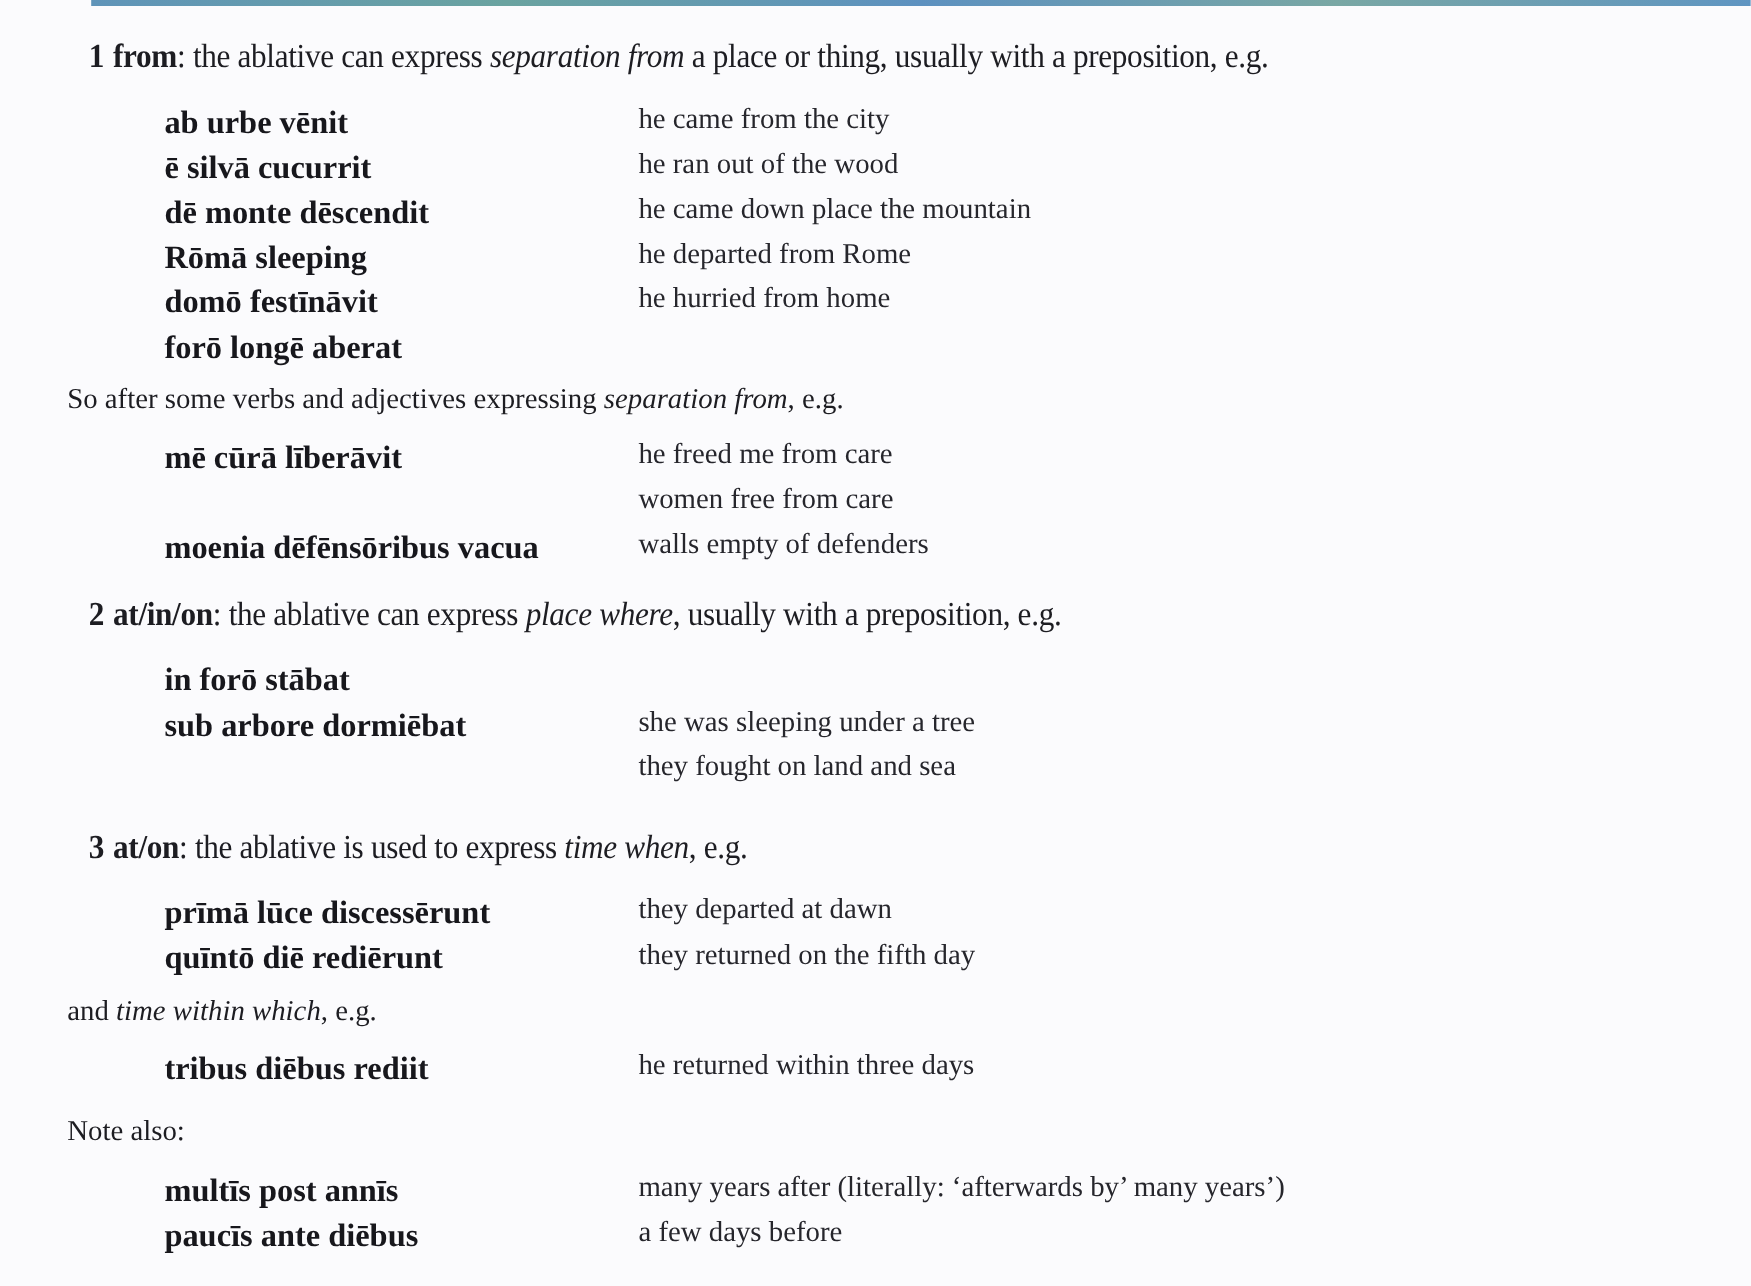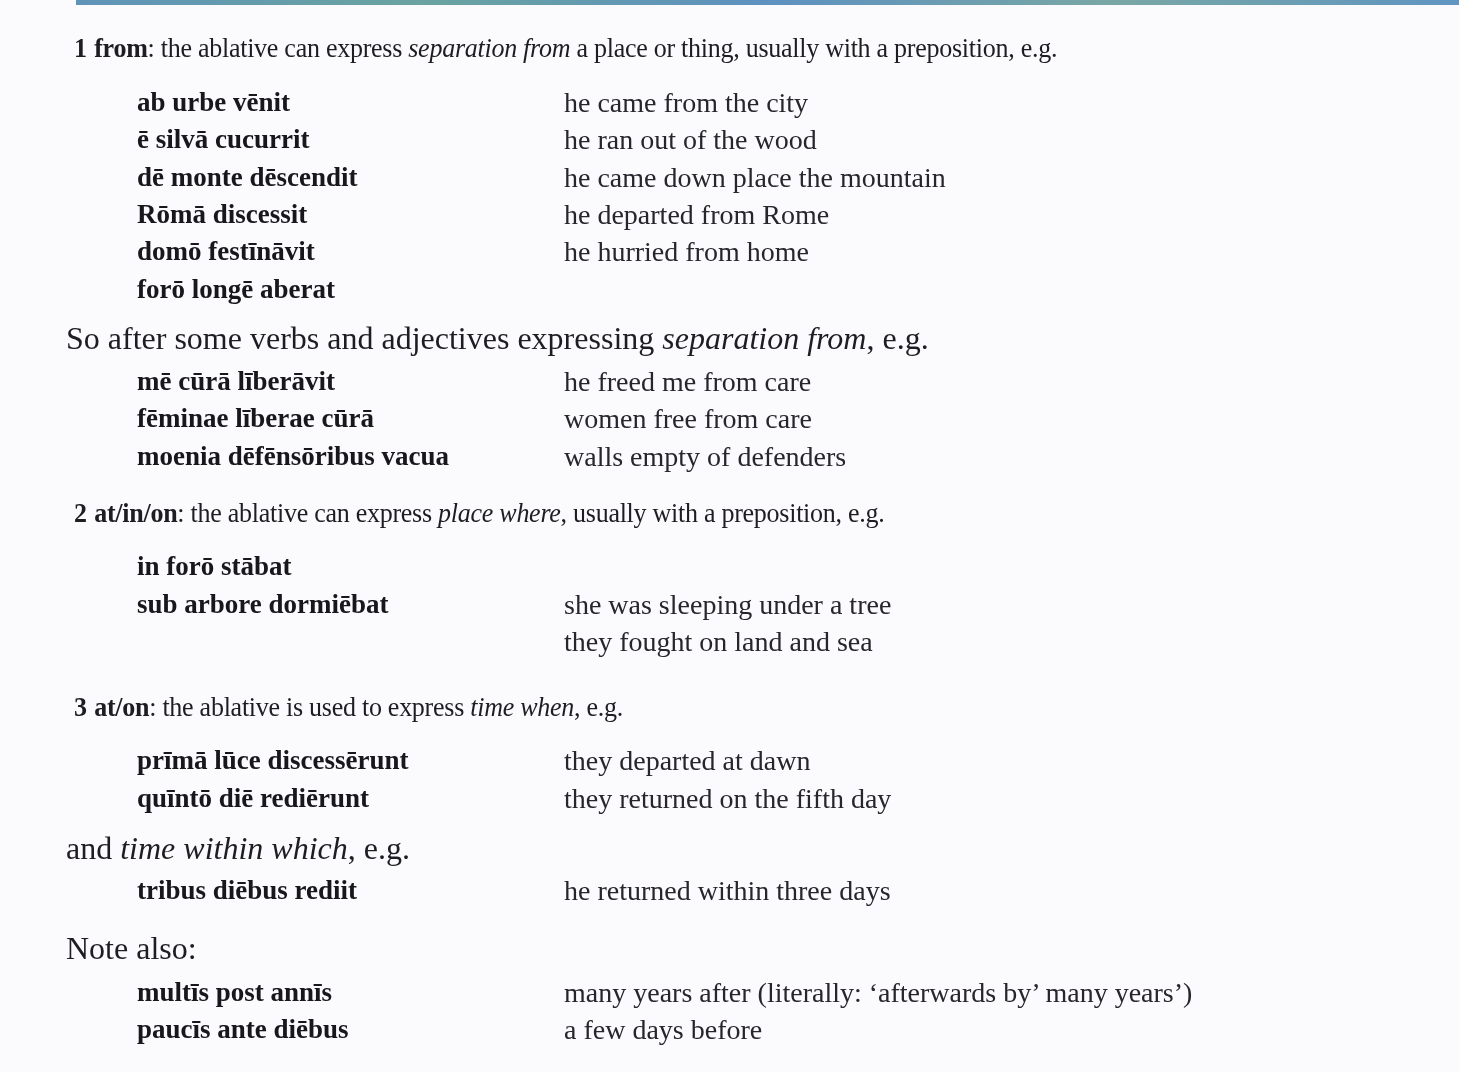--- a/index.html
+++ b/index.html
@@ -11,29 +11,29 @@
     position: absolute; left: 76px; top: 0; width: 1383px; height: 5px;
     background: linear-gradient(90deg, #5f94b9, #6aa3a0, #5d91c0, #79a7a4, #5f95c2);
   }
   .heading {
     position: absolute; left: 74px; font-size: 28px; white-space: nowrap; letter-spacing: -0.3px;
     transform: scaleX(0.93); transform-origin: left;
   }
   .heading .num, .heading .kw { font-weight: bold; }
   .heading .num { margin-right: 8px; }
   .para {
-    position: absolute; left: 66px; font-size: 32px; white-space: nowrap; text-align: right;
+    position: absolute; left: 56px; font-size: 24px; white-space: nowrap; text-align: right;
   }
   .ex-row { position: absolute; left: 0; width: 1459px; height: 37px; }
   .latin {
     position: absolute; left: 137px; font-size: 27px; font-weight: bold; white-space: nowrap;
     color: #17171c;
   }
   .english {
-    position: absolute; left: 564px; font-size: 28px; white-space: nowrap; color: #26262c;
+    position: absolute; left: 532px; font-size: 24px; white-space: nowrap; color: #26262c;
   }
   em { font-style: italic; }
 </style>
 </head>
 <body>
 
 <div class="top-rule"></div>
 
 <div class="heading" style="top:32px">
   <span class="num">1</span><span class="kw">from</span><span>: the ablative can express </span><em>separation from</em><span> a place or thing, usually with a preposition, e.g.</span>
@@ -45,41 +45,40 @@
   </div>
 <div class="ex-row" style="top:124px">
     <span class="latin">ē silvā cucurrit</span>
     <span class="english">he ran out of the wood</span>
   </div>
 <div class="ex-row" style="top:162px">
     <span class="latin">dē monte dēscendit</span>
     <span class="english">he came down place the mountain</span>
   </div>
 <div class="ex-row" style="top:199px">
-    <span class="latin">Rōmā discessit</span>
+    <span class="latin">Rōmā sleeping</span>
     <span class="english">he departed from Rome</span>
   </div>
 <div class="ex-row" style="top:236px">
     <span class="latin">domō festīnāvit</span>
     <span class="english">he hurried from home</span>
   </div>
 <div class="ex-row" style="top:274px">
     <span class="latin">forō longē aberat</span>
   </div>
 
 <div class="para" style="top:320px">
   <span>So after some verbs and adjectives expressing </span><em>separation from</em><span>, e.g.</span>
 </div>
 
 <div class="ex-row" style="top:366px">
     <span class="latin">mē cūrā līberāvit</span>
     <span class="english">he freed me from care</span>
   </div>
 <div class="ex-row" style="top:403px">
-    <span class="latin">fēminae līberae cūrā</span>
     <span class="english">women free from care</span>
   </div>
 <div class="ex-row" style="top:441px">
     <span class="latin">moenia dēfēnsōribus vacua</span>
     <span class="english">walls empty of defenders</span>
   </div>
 
 <div class="heading" style="top:497px">
   <span class="num">2</span><span class="kw">at/in/on</span><span>: the ablative can express </span><em>place where</em><span>, usually with a preposition, e.g.</span>
 </div>

